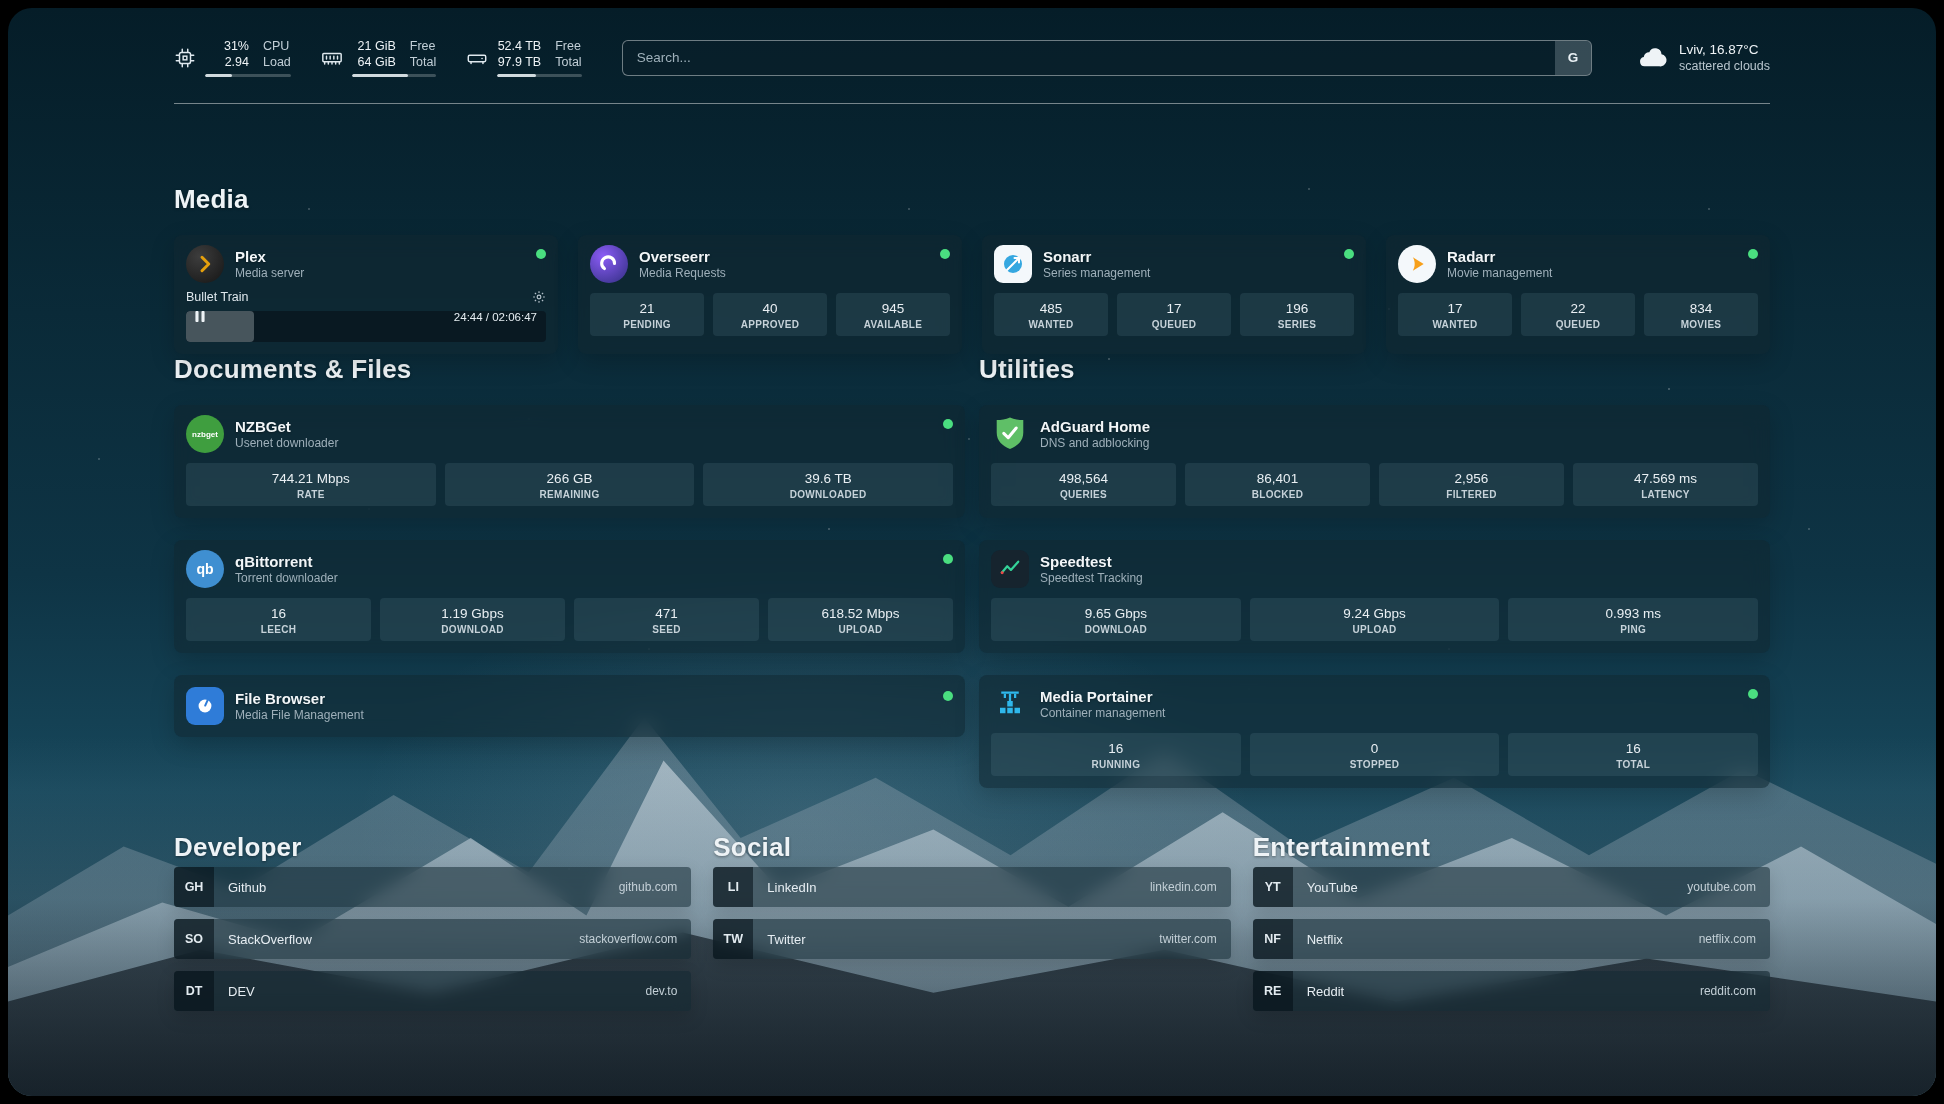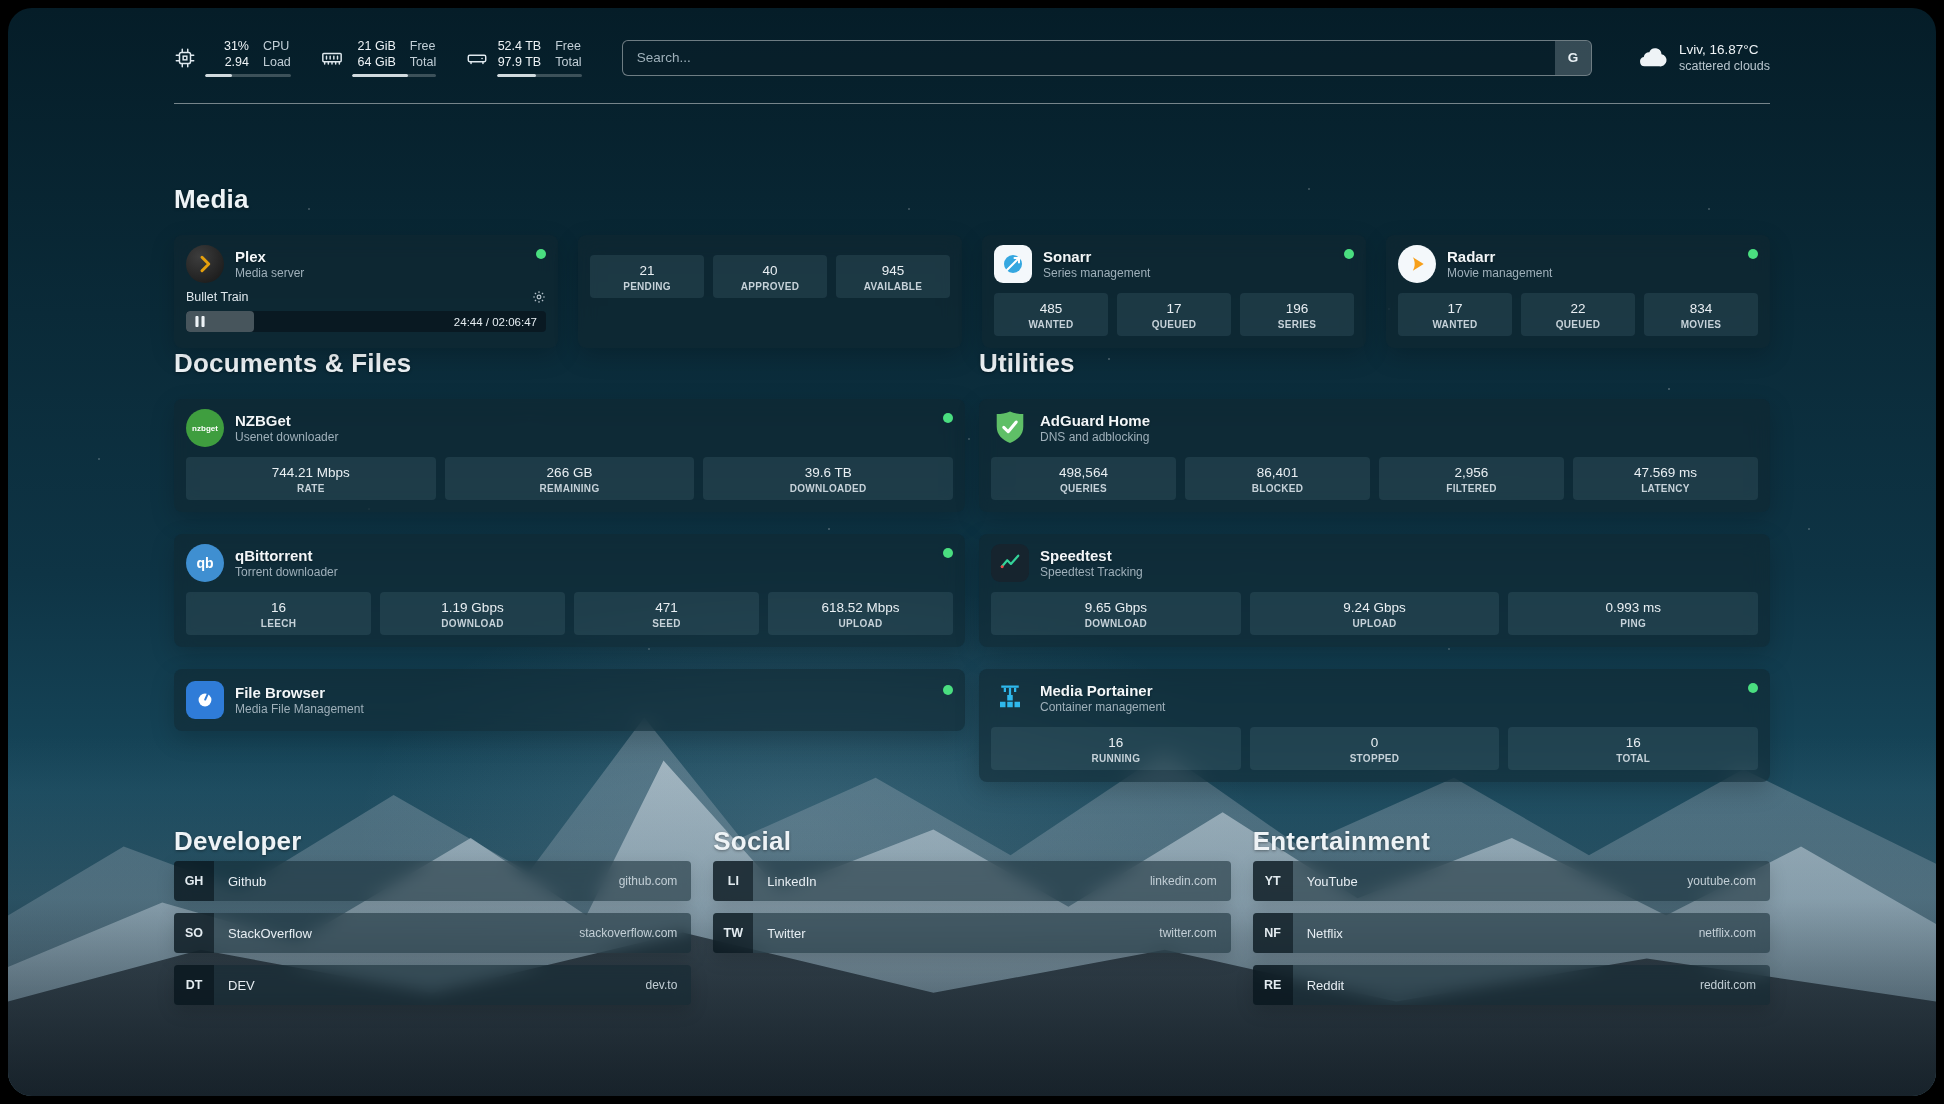--- a/index.html
+++ b/index.html
@@ -73,22 +73,22 @@
   .app-sub{font-size:12px;color:#9fb0ba;line-height:15px;}
   .dot{margin-left:auto;width:10px;height:10px;border-radius:50%;align-self:flex-start;margin-top:4px;}
   .stats{display:flex;gap:9px;margin-top:10px;}
   .stat{flex:1;background:rgba(130,165,180,.14);border-radius:4px;text-align:center;padding:7px 4px 6px;}
   .stat-value{font-size:13.5px;color:#e9eff3;line-height:17px;}
   .stat-label{font-size:10px;font-weight:700;color:#c6d2d9;margin-top:2px;letter-spacing:.3px;}
   
   .np-row{display:flex;align-items:center;margin-top:7px;}
   .np-title{font-size:12.5px;color:#dfe8ed;}
   .np-gear{margin-left:auto;color:#b9c6ce;display:flex;cursor:pointer;}
-  .player-bar{margin-top:7px;height:21px;border-radius:4px;background:rgba(8,20,28,.7);position:relative;
-    display:flex;align-items:center;padding:0 9px;overflow:hidden;}
+  .player-bar{margin-top:7px;height:31px;border-radius:4px;background:rgba(8,20,28,.7);position:relative;
+    display:flex;padding:0 9px;overflow:hidden;}
   .player-fill{position:absolute;left:0;top:0;bottom:0;background:rgba(235,242,246,.28);border-radius:4px;}
   .pause{position:relative;z-index:1;display:flex;cursor:pointer;}
   .player-time{position:relative;z-index:1;margin-left:auto;font-size:11.5px;color:#e6edf2;}
   
   .bm-row{display:flex;align-items:center;height:40px;background:rgba(18,40,50,.55);backdrop-filter:blur(8px);
     border-radius:4px;overflow:hidden;cursor:pointer;box-shadow:0 6px 18px rgba(0,0,0,.15);}
   .bm-icon{width:40px;height:40px;flex:none;background:rgba(4,14,20,.55);display:flex;align-items:center;justify-content:center;
     font-size:12.5px;font-weight:700;color:#e3ebf0;}
   .bm-name{margin-left:14px;font-size:13px;color:#e6edf2;}
   .bm-domain{margin-left:auto;margin-right:14px;font-size:12px;color:#c3cfd6;}
@@ -238,20 +238,32 @@
             <svg width="10" height="11" viewBox="0 0 10 12" fill="#eef3f6">
                   <rect x="0" y="0" width="3.4" height="12" rx="1"></rect>
                   <rect x="6.6" y="0" width="3.4" height="12" rx="1"></rect>
                 </svg>
           </span>
           <span class="player-time">24:44 / 02:06:47</span>
         </div>
       </div>
 
       <div class="card">
+        <div class="card-head">
+          <span class="app-icon round" style="background:radial-gradient(circle at 35% 30%,#8b5cf6,#312e81);">
+            <svg width="22" height="22" viewBox="0 0 24 24" fill="none" stroke="#fff" stroke-width="3.4" stroke-linecap="round">
+                  <path d="M7 17a7 7 0 1 1 11-5.5"></path>
+                </svg>
+          </span>
+          <div class="app-meta">
+            <span class="app-name">Overseerr</span>
+            <span class="app-sub">Media Requests</span>
+          </div>
+          <span class="dot" style="background:#4ade80;"></span>
+        </div>
         <div class="stats">
           <div class="stat">
             <div class="stat-value">21</div>
             <div class="stat-label">PENDING</div>
           </div>
           <div class="stat">
             <div class="stat-value">40</div>
             <div class="stat-label">APPROVED</div>
           </div>
           <div class="stat">

